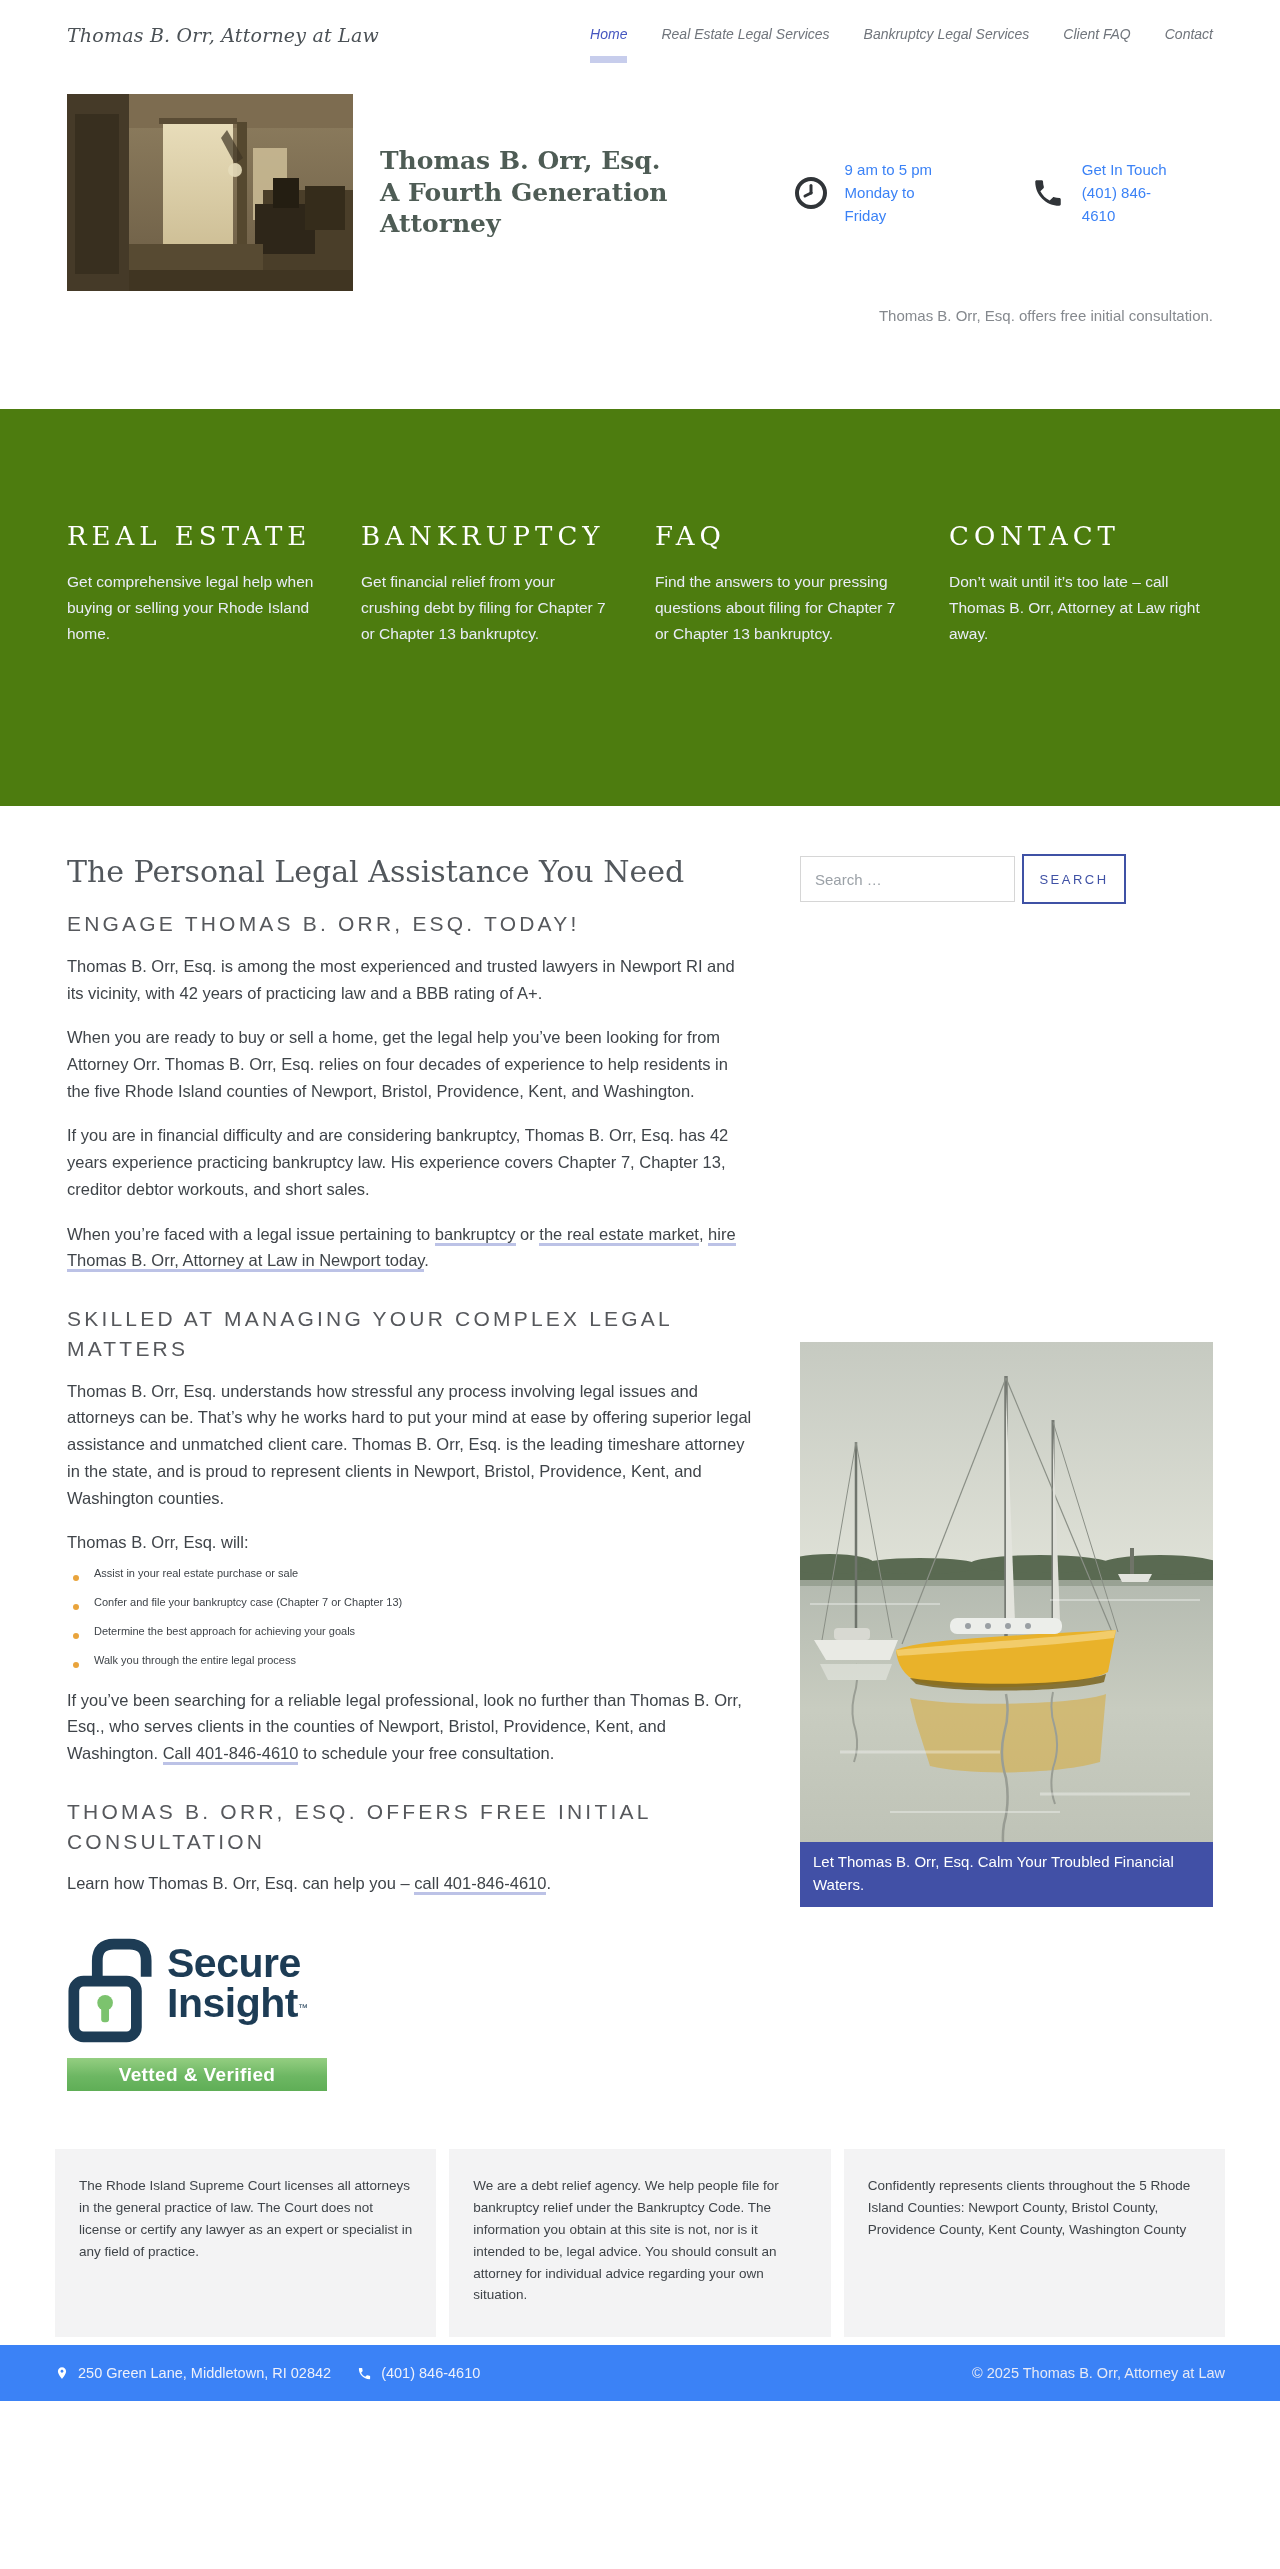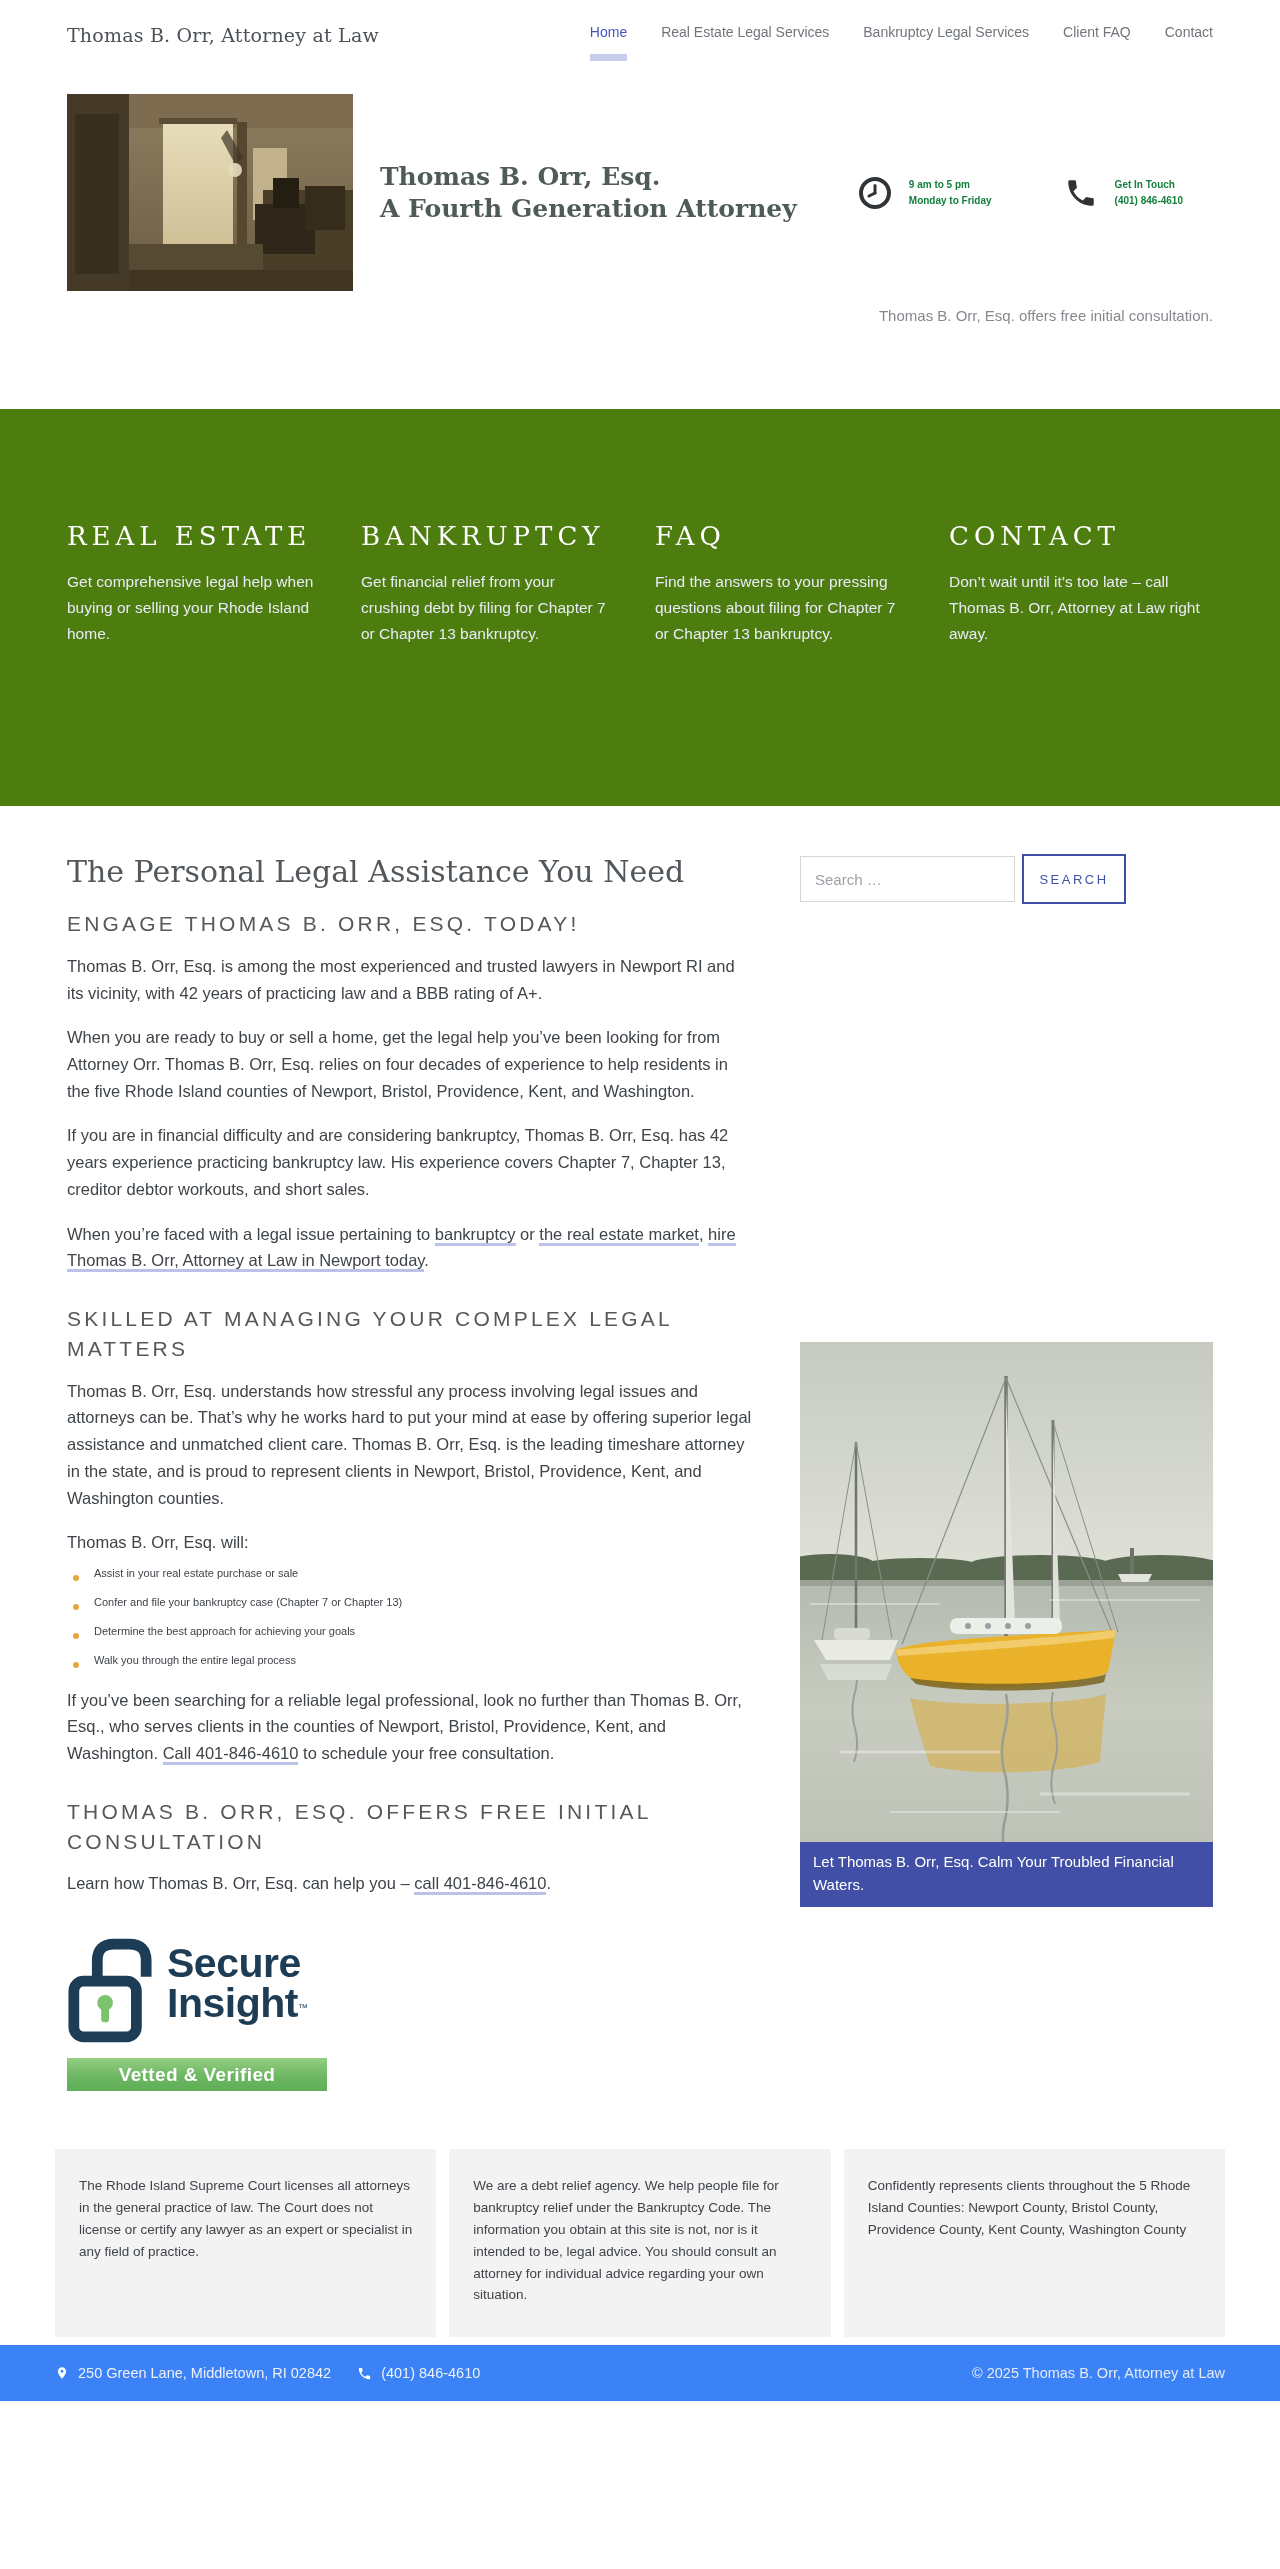--- a/index.html
+++ b/index.html
@@ -3,36 +3,36 @@
 <meta charset="utf-8">
 <style>
   * { box-sizing: border-box; }
   html, body { margin: 0; padding: 0; background: #ffffff; }
   body { width: 1280px; font-family: "Liberation Sans", "DejaVu Sans", sans-serif; color: #3f4449; }
   .container { width: 1146px; margin: 0 auto; }
   .container-wide { width: 1170px; margin: 8px auto; }
 
   
   .topbar { height: 70px; display: flex; align-items: center; background: #fff; }
-  .topbar .container { display: flex; align-items: flex-start; justify-content: space-between; }
+  .topbar .container { display: flex; align-items: flex-end; justify-content: space-between; font-style: italic; }
   .site-title { font-family: "DejaVu Serif", "Liberation Serif", serif; font-size: 19px; color: #4b5156; letter-spacing: 0.2px; }
   .nav { display: flex; gap: 34px; }
   .nav a { font-size: 14px; color: #70757c; text-decoration: none; position: relative; padding-bottom: 4px; }
   .nav a.active { color: #4556c0; }
   .nav a.active::after { content: ""; position: absolute; left: 0; right: 0; top: 30px; height: 7px; background: #c7cdec; }
 
   
   .hero { padding: 24px 0 70px; }
   .hero-row { display: flex; align-items: center; }
   .hero-photo { width: 286px; height: 197px; flex: 0 0 286px; overflow: hidden; }
   .hero-name { margin-left: 27px; font-family: "DejaVu Serif", "Liberation Serif", serif; font-weight: bold; font-size: 25px; line-height: 1.26; color: #4e5c55; }
   .hero-info { margin-left: auto; display: flex; gap: 72px; align-items: center; padding-right: 30px; }
   .info-item { display: flex; align-items: center; gap: 17px; }
   .info-icon { width: 34px; height: 34px; flex: 0 0 34px; }
-  .info-text { font-size: 10px; line-height: 1.55; color: #15803d; font-weight: bold; }
+  .info-text { font-size: 15px; line-height: 1.55; color: #3b82f6; }
   .hero-note { margin-top: 16px; text-align: right; font-size: 15px; color: #85898e; }
 
   
   .blue-band { background: #4d7c0f; height: 397px; padding-top: 112px; }
   .services { display: grid; grid-template-columns: repeat(4, 1fr); column-gap: 30px; }
   .service h3 { margin: 0 0 18px; font-family: "DejaVu Serif", "Liberation Serif", serif; font-weight: 400; font-size: 26px; letter-spacing: 5px; color: #ffffff; }
   .service p { margin: 0; font-size: 15.5px; line-height: 1.68; color: #e9ecf8; max-width: 255px; }
 
   
   .main { padding: 48px 0 0; }

